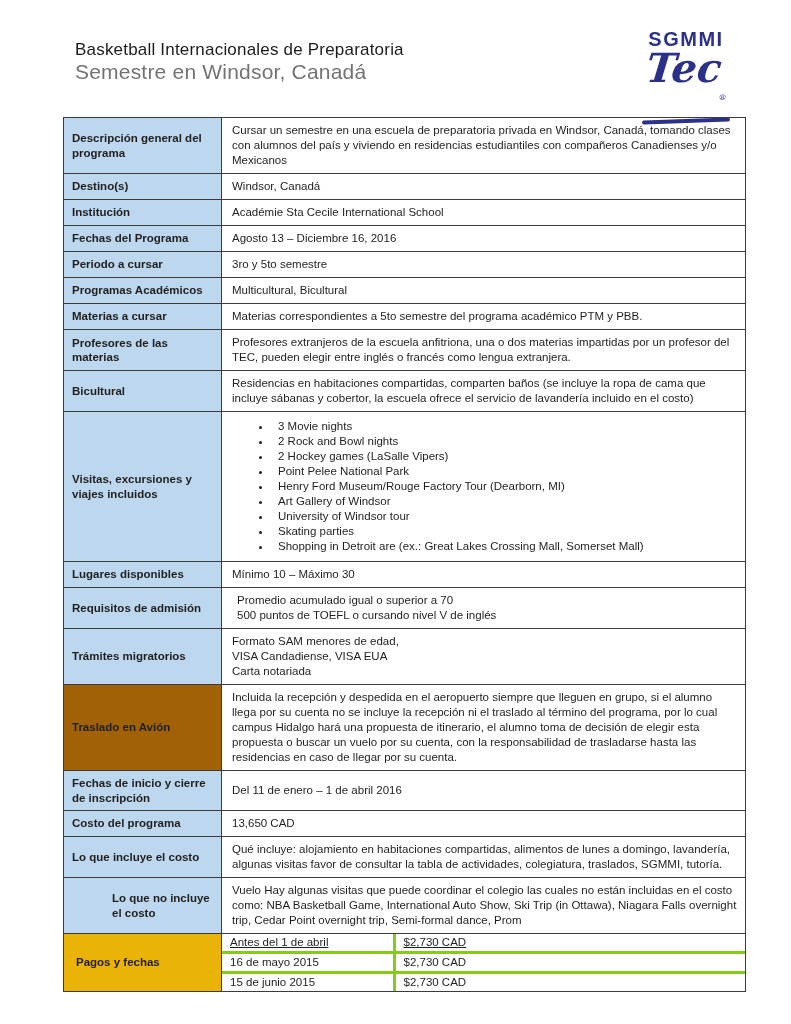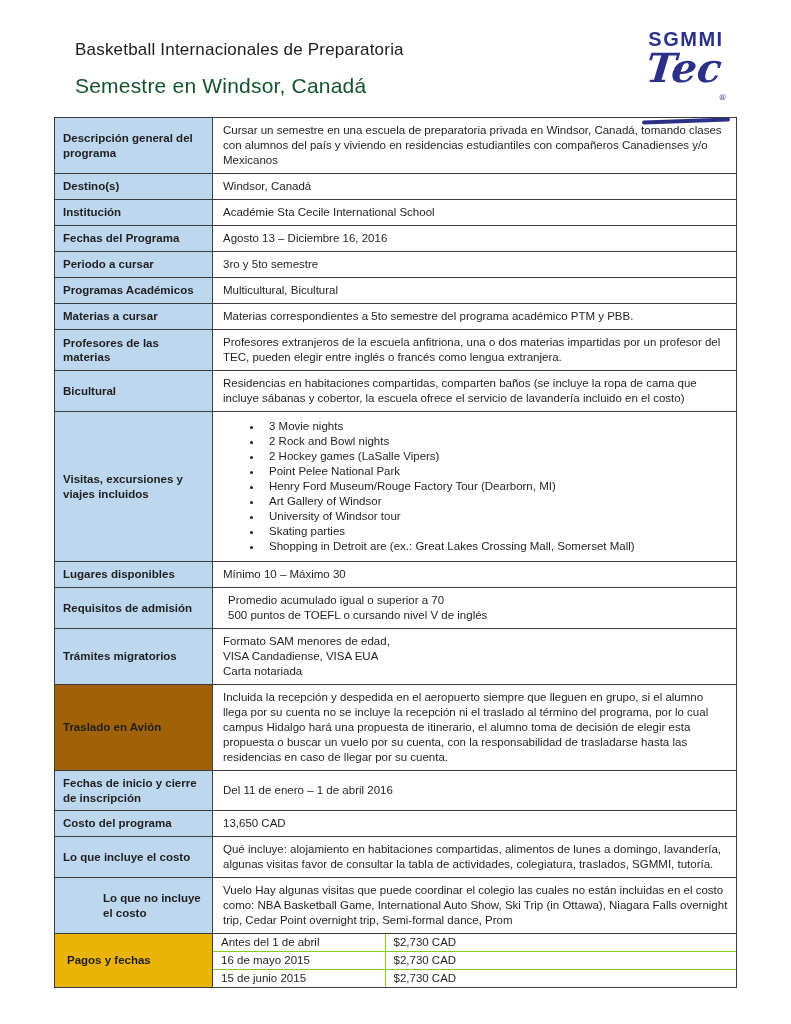--- a/index.html
+++ b/index.html
@@ -9,48 +9,48 @@
     font-family: "Liberation Sans", sans-serif;
     color: #1f1f1f;
     position: relative;
     overflow: hidden;
   }
   .page { position: relative; width: 791px; height: 1024px; background: #fff; }
 
   
   .header { position: absolute; left: 75px; top: 40px; }
   .title-line1 { font-size: 17px; font-weight: 400; color: #1c1c1c; letter-spacing: 0.2px; }
-  .title-line2 { font-size: 21px; font-weight: 400; color: #14532d; margin-top: 14px; letter-spacing: 0.2px; }
+  .title-line2 { font-size: 21px; font-weight: 400; color: #737373; letter-spacing: 0.2px; }
 
   
   .logo { position: absolute; left: 634px; top: 28px; width: 104px; height: 84px; text-align: center; }
   .logo-top { font-size: 20px; font-weight: 800; letter-spacing: 1.5px; font-family: "Liberation Sans", sans-serif; }
   .logo-script { font-family: "DejaVu Serif", serif; font-style: italic; font-weight: 700;
                  font-size: 40px; line-height: 38px; margin-top: -2px; position: relative; display: inline-block;
                  transform: skewX(-6deg); }
   .logo-reg { font-size: 8px; font-weight: 400; vertical-align: -18px; font-style: normal; }
   .logo-underline { width: 88px; height: 4px; border-radius: 2px; margin: 2px auto 0 auto; transform: rotate(-2deg); }
 
   
-  table.program { position: absolute; left: 54px; top: 117px; width: 683px;
+  table.program { position: absolute; left: 63px; top: 117px; width: 683px;
                   border-collapse: collapse; font-size: 11.5px; line-height: 15px; }
   table.program td { border: 1px solid #3b3b3b; vertical-align: middle; }
   td.lbl { width: 158px; font-weight: 700; padding: 5px 6px 5px 8px; line-height: 14.5px; }
   td.val { padding: 5px 8px 5px 10px; }
   td.val-pad0 { padding: 0; }
 
   ul.bullets { list-style: disc; padding-left: 40px; margin: 2px 0; }
   ul.bullets li { padding-left: 6px; }
   .line { display: block; }
   .line.indent { padding-left: 5px; }
 
   table.sub { width: 100%; border-collapse: collapse; }
-  table.sub td { border: 1px solid #84cc16; padding: 1px 8px; line-height: 15px; }
+  table.sub td { border: 3px solid #84cc16; padding: 1px 8px; line-height: 15px; }
   table.sub tr td:first-child { width: 172px; }
-  table.sub tr:first-child td { border-top: none; }
+  table.sub tr:first-child td { border-top: none; text-decoration: underline; }
   table.sub tr:last-child td { border-bottom: none; }
   table.sub td:first-child { border-left: none; }
   table.sub td:last-child { border-right: none; margin-left: 25px; }
 </style>
 </head>
 <body>
 
 <div class="page">
 
   <div class="header">

